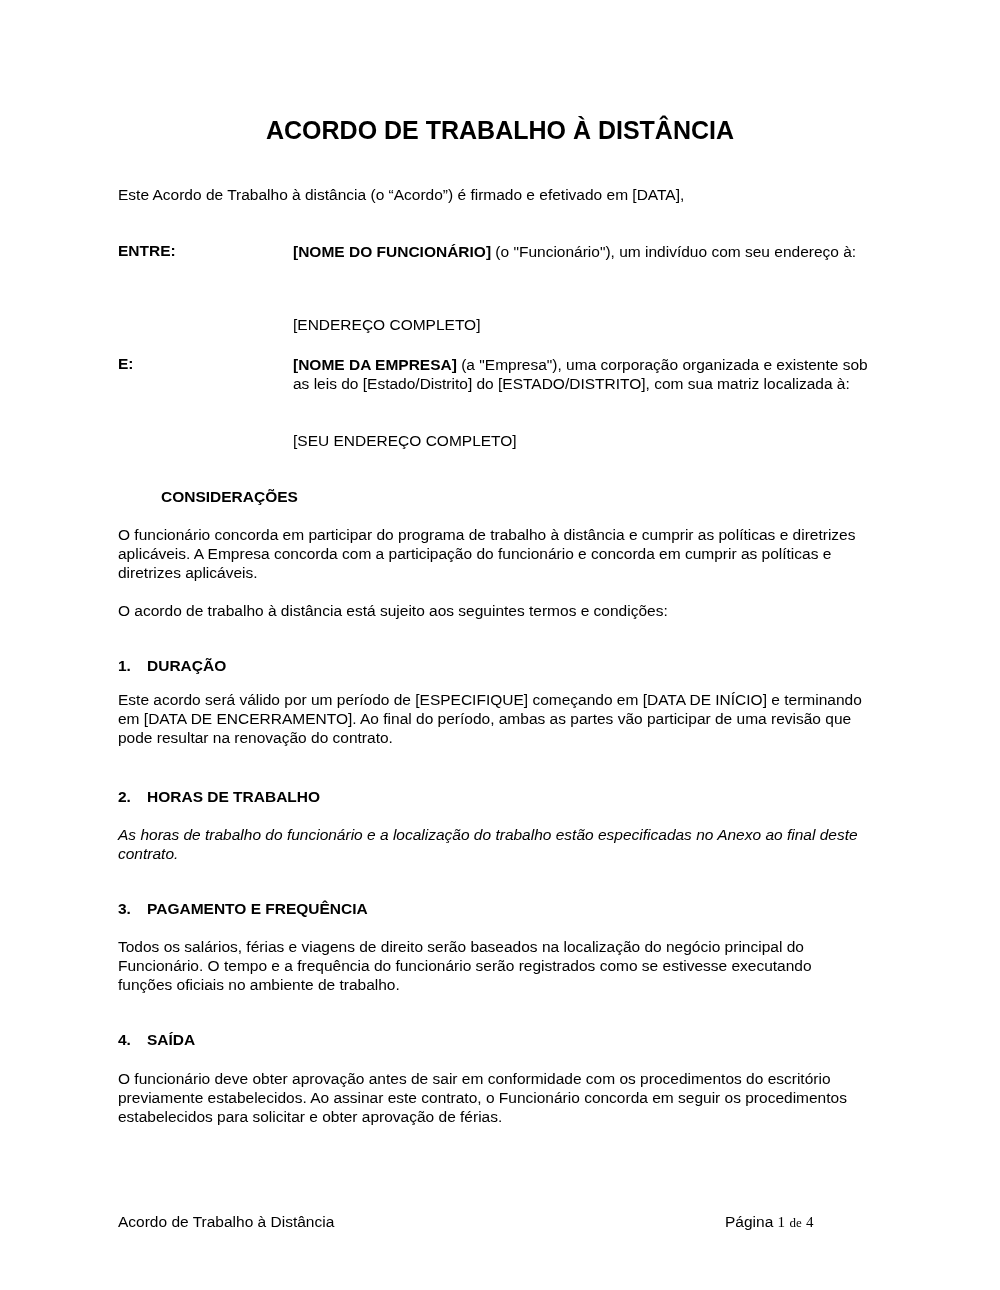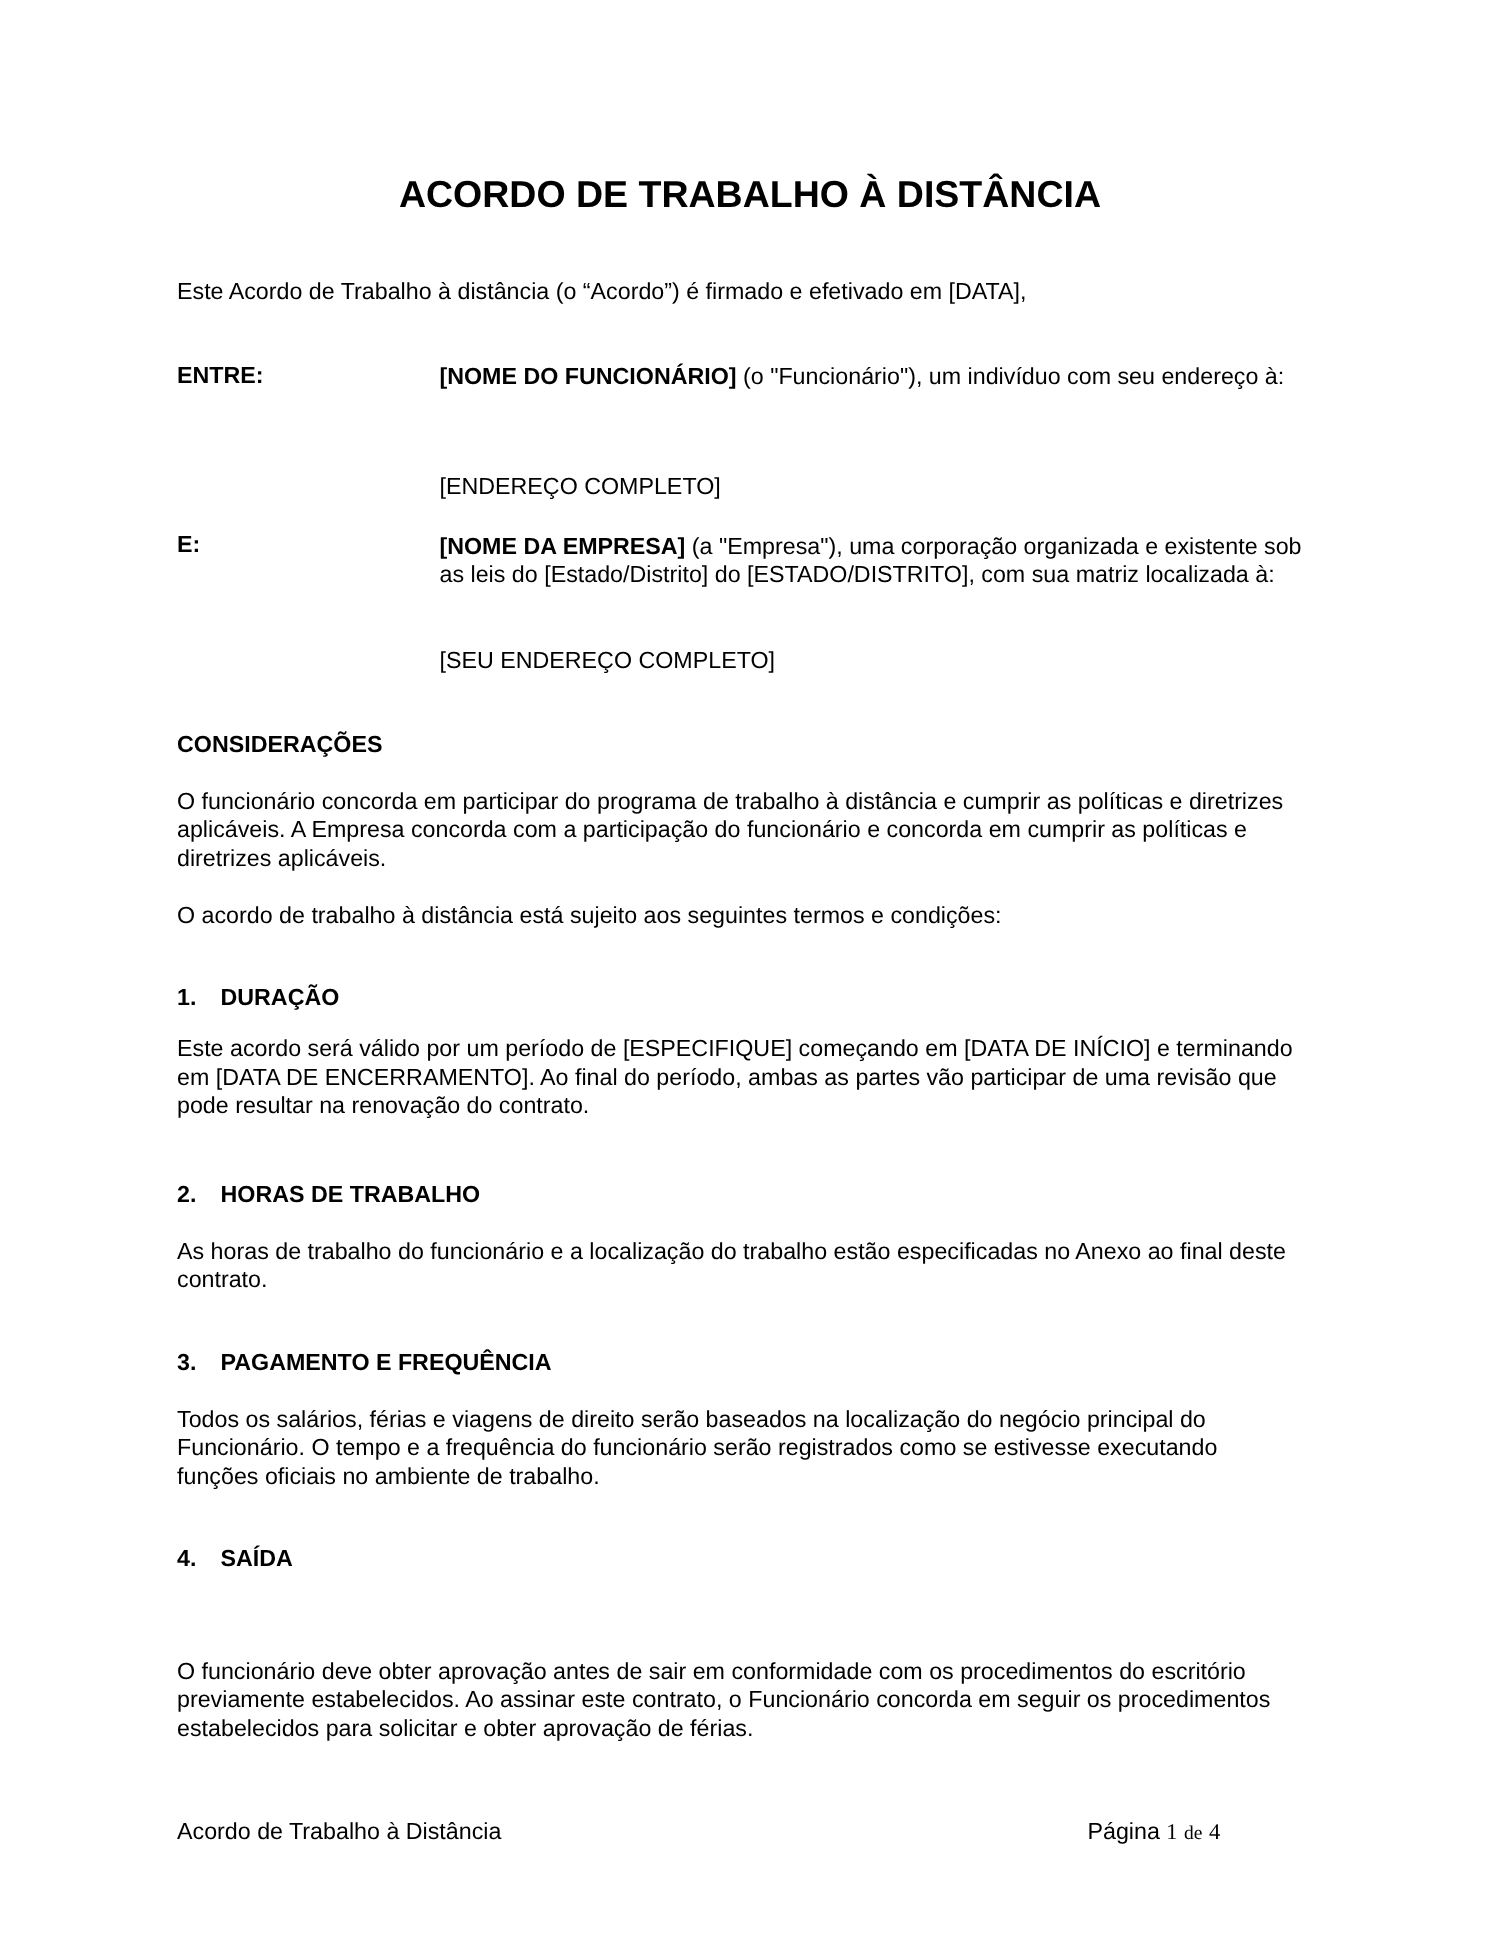--- a/index.html
+++ b/index.html
@@ -31,43 +31,43 @@
     <span class="b">[NOME DO FUNCIONÁRIO]</span><span> (o "Funcionário"), um indivíduo com seu endereço à:</span>
   </div>
   <div class="col2" style="top:315px;">[ENDEREÇO COMPLETO]</div>
 
   <div class="label" style="top:355px;">E:</div>
   <div class="col2" style="top:355px;">
     <span class="b">[NOME DA EMPRESA]</span><span> (a "Empresa"), uma corporação organizada e existente sob as leis do [Estado/Distrito] do [ESTADO/DISTRITO], com sua matriz localizada à:</span>
   </div>
   <div class="col2" style="top:431px;">[SEU ENDEREÇO COMPLETO]</div>
 
-  <div class="h" style="top:488px;">CONSIDERAÇÕES</div>
+  <div class="h" style="top:488px;margin-left:43px;">CONSIDERAÇÕES</div>
   <div class="p" style="top:525px; width:755px;">O funcionário concorda em participar do programa de trabalho à distância e cumprir as políticas e diretrizes aplicáveis. A Empresa concorda com a participação do funcionário e concorda em cumprir as políticas e diretrizes aplicáveis.</div>
   <div class="p" style="top:601px;">O acordo de trabalho à distância está sujeito aos seguintes termos e condições:</div>
 
   <div class="h" style="top:657px;">
     <span class="num">1.</span><span>DURAÇÃO</span>
   </div>
   <div class="p" style="top:690px; width:752px;">Este acordo será válido por um período de [ESPECIFIQUE] começando em [DATA DE INÍCIO] e terminando em [DATA DE ENCERRAMENTO]. Ao final do período, ambas as partes vão participar de uma revisão que pode resultar na renovação do contrato.</div>
 
   <div class="h" style="top:788px;">
     <span class="num">2.</span><span>HORAS DE TRABALHO</span>
   </div>
-  <div class="p" style="top:825px; width:750px;">As horas de trabalho do funcionário e a localização do trabalho estão especificadas no Anexo ao final deste contrato.</div>
+  <div class="p" style="top:825px; width:750px;font-style:italic;">As horas de trabalho do funcionário e a localização do trabalho estão especificadas no Anexo ao final deste contrato.</div>
 
   <div class="h" style="top:900px;">
     <span class="num">3.</span><span>PAGAMENTO E FREQUÊNCIA</span>
   </div>
   <div class="p" style="top:937px; width:742px;">Todos os salários, férias e viagens de direito serão baseados na localização do negócio principal do Funcionário. O tempo e a frequência do funcionário serão registrados como se estivesse executando funções oficiais no ambiente de trabalho.</div>
 
   <div class="h" style="top:1031px;">
     <span class="num">4.</span><span>SAÍDA</span>
   </div>
-  <div class="p" style="top:1069px; width:765px;margin-top:36px;">O funcionário deve obter aprovação antes de sair em conformidade com os procedimentos do escritório previamente estabelecidos. Ao assinar este contrato, o Funcionário concorda em seguir os procedimentos estabelecidos para solicitar e obter aprovação de férias.</div>
+  <div class="p" style="top:1069px; width:765px;">O funcionário deve obter aprovação antes de sair em conformidade com os procedimentos do escritório previamente estabelecidos. Ao assinar este contrato, o Funcionário concorda em seguir os procedimentos estabelecidos para solicitar e obter aprovação de férias.</div>
 
   <div class="footer-left">Acordo de Trabalho à Distância</div>
   <div class="footer-right">
     <span>Página</span>
     <span class="serif">1</span>
     <span class="serif" style="font-size:13px;">de</span>
     <span class="serif">4</span>
   </div>
 
 </div>

